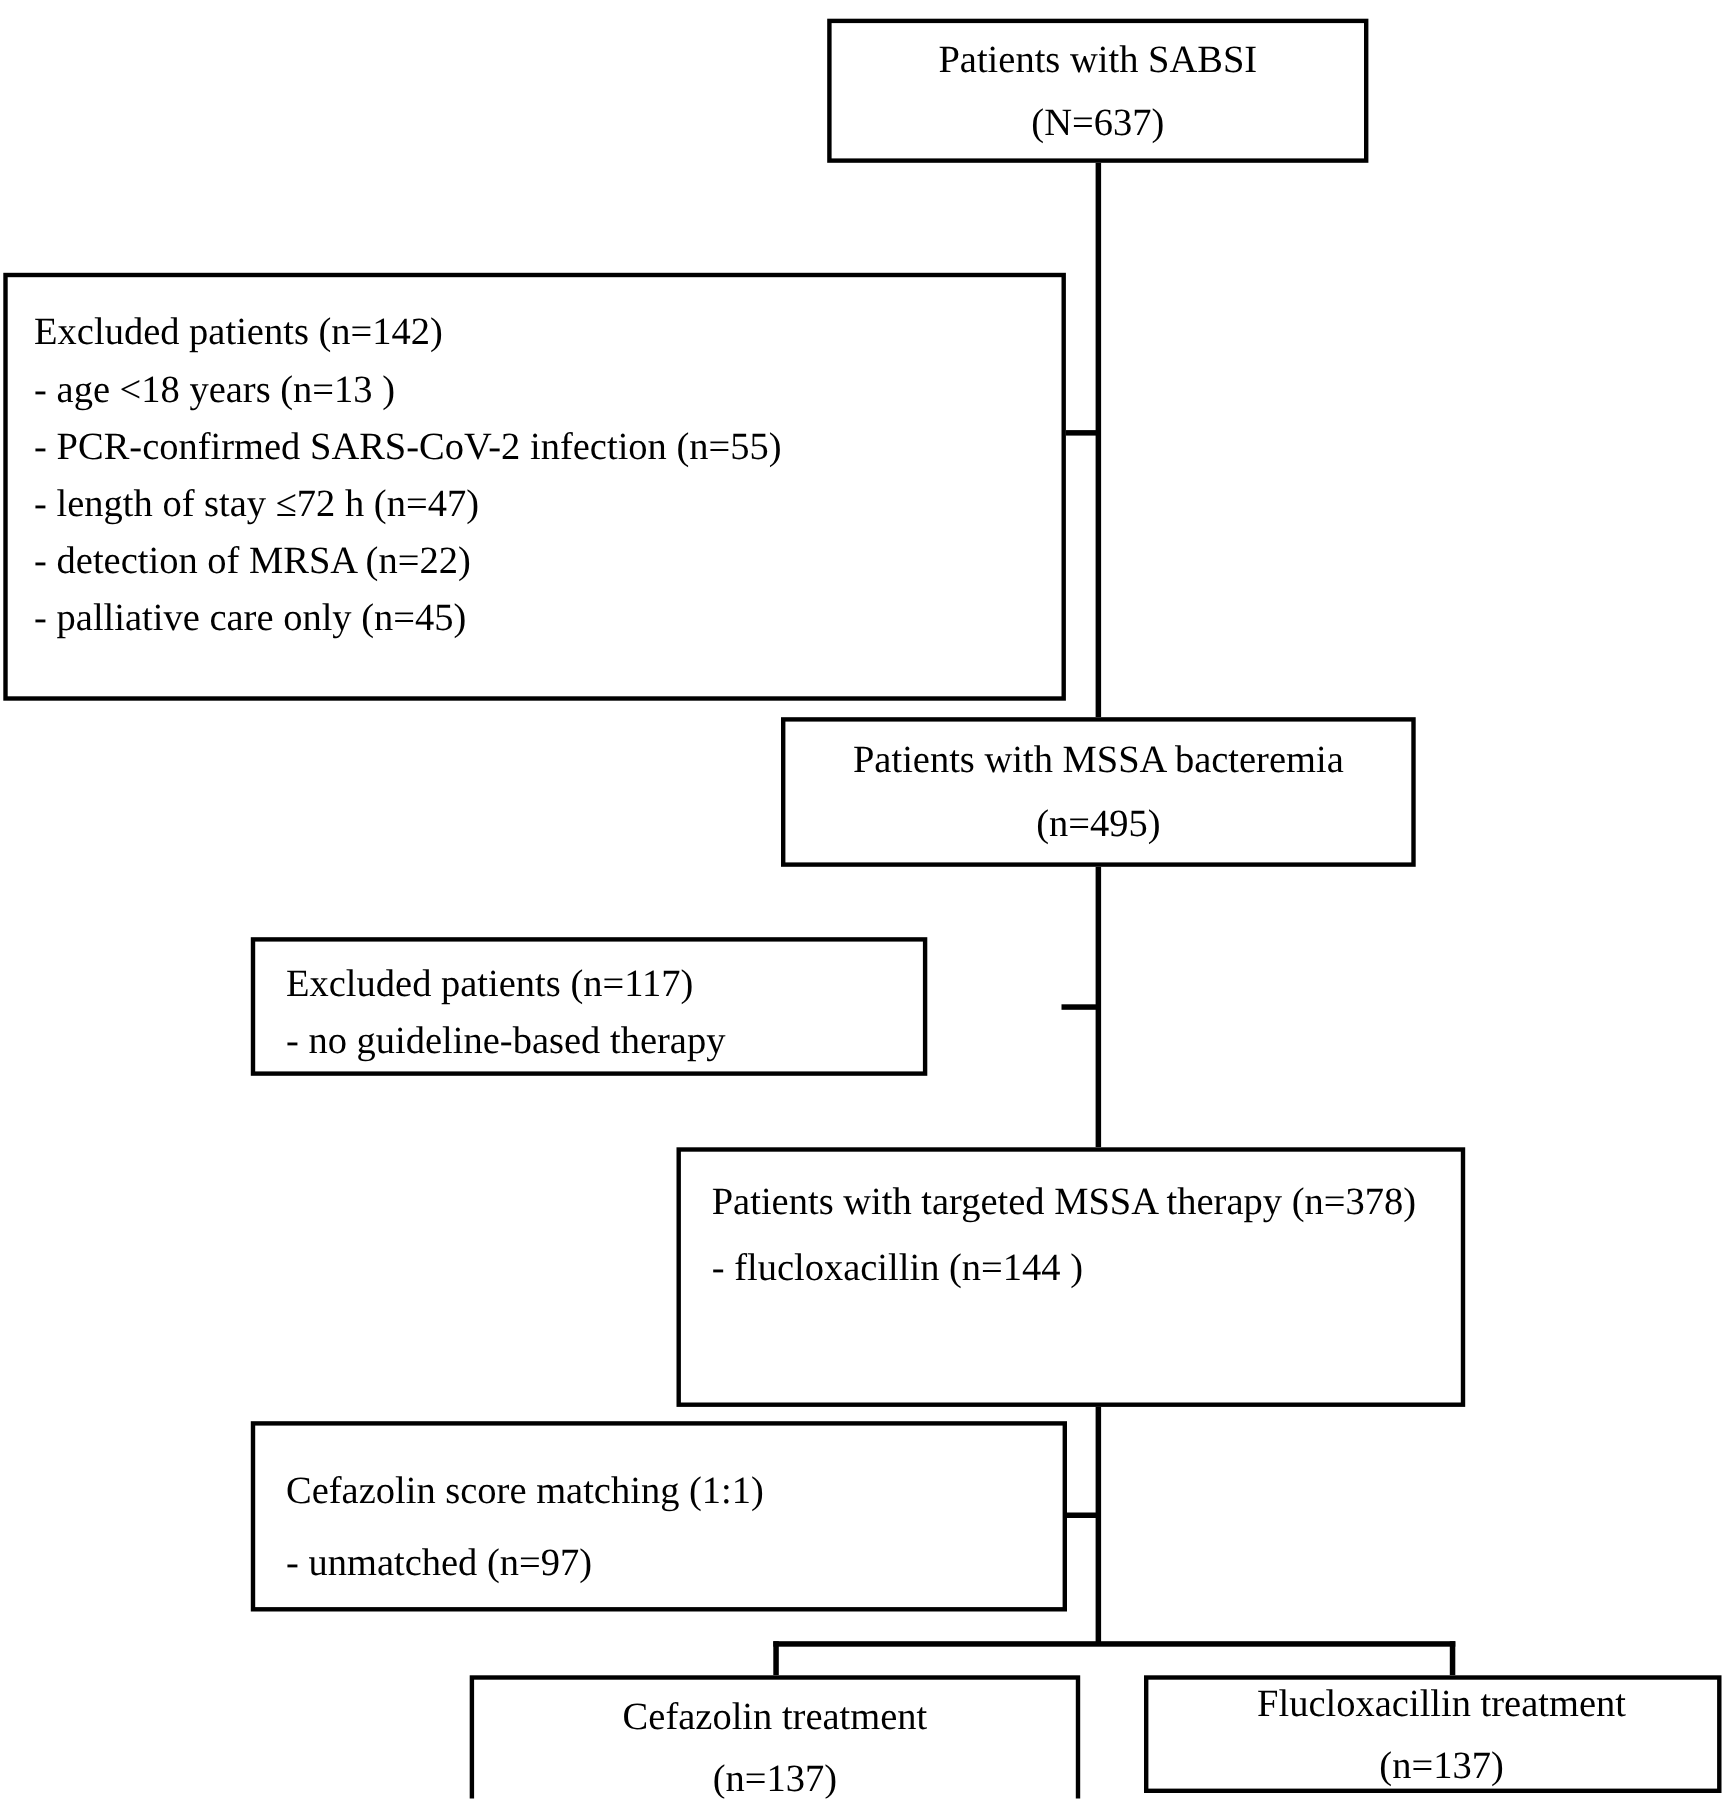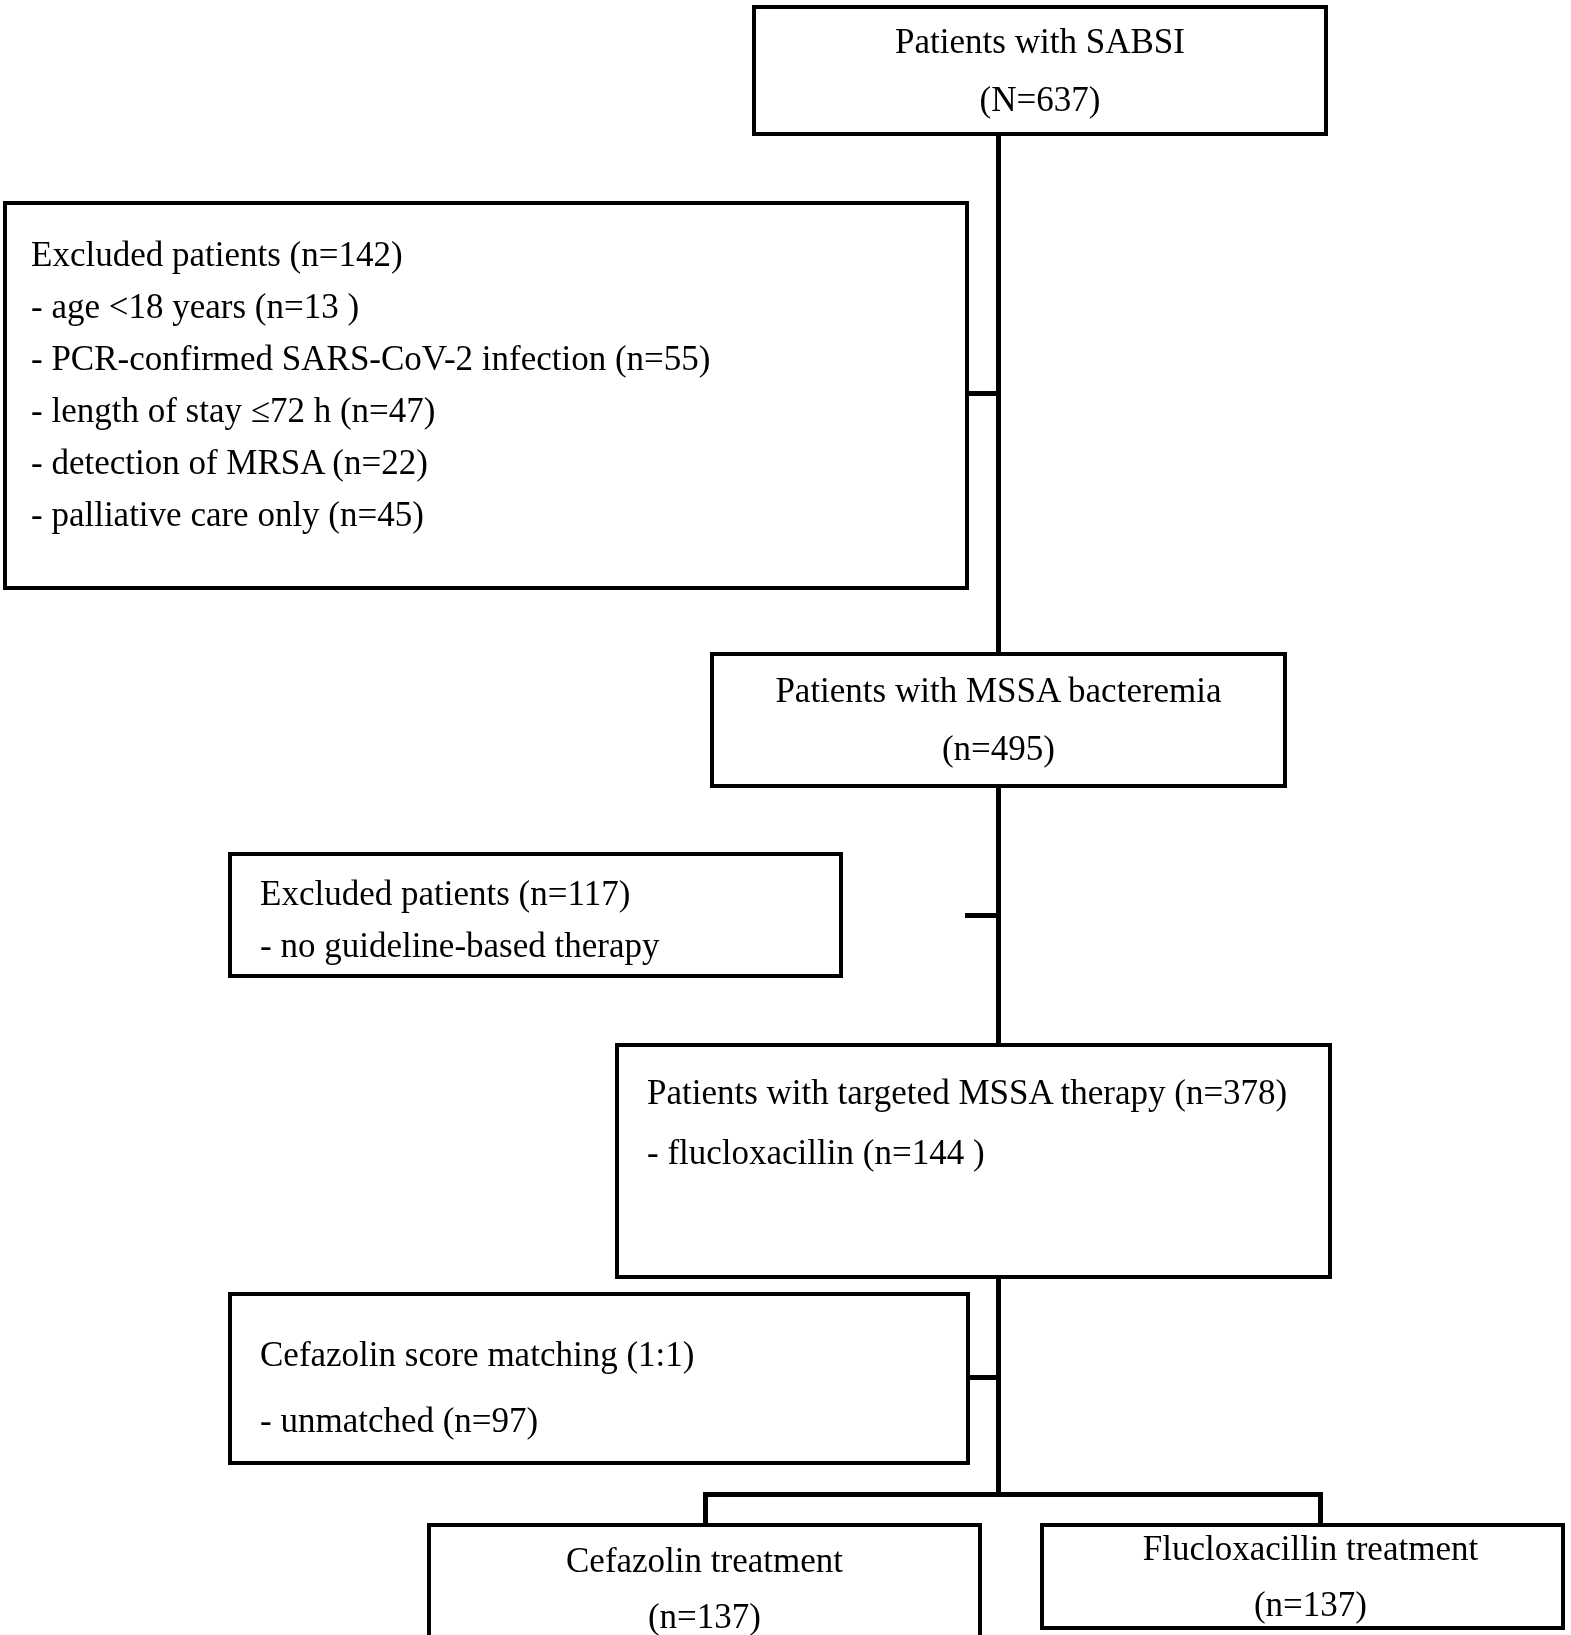--- a/index.html
+++ b/index.html
@@ -21,21 +21,21 @@
   }
   .box.center {
     display: flex;
     flex-direction: column;
     align-items: center;
     justify-content: center;
     text-align: center;
     row-gap: 6px;
   }
   .box.leftalign { text-align: left; }
-  .pad-exc1  { padding: 24px 16px 0 24px; }
+  .pad-exc1  { padding: 24px 16px 0 24px; margin-top: 47px; }
   .pad-exc2  { padding: 12px 16px 0 28px; line-height: 52px; }
   .pad-targ  { padding: 16px 16px 0 28px; line-height: 60px; }
   .pad-prop  { padding: 26px 16px 0 28px; line-height: 66px; }
   .line { white-space: nowrap; }
   .connector { position: absolute; background: #000000; }
 </style>
 </head>
 <body>
 
 <div id="canvas">
@@ -43,21 +43,21 @@
   <div class="connector" style="left:996px; top:136px; width:5px; height:516px;"></div>
   <div class="connector" style="left:996px; top:788px; width:5px; height:255px;"></div>
   <div class="connector" style="left:996px; top:1235px; width:5px; height:261px;"></div>
   <div class="connector" style="left:965px; top:391px; width:33px; height:5px;"></div>
   <div class="connector" style="left:965px; top:913px; width:33px; height:5px;"></div>
   <div class="connector" style="left:966px; top:1375px; width:32px; height:5px;"></div>
   <div class="connector" style="left:703px; top:1492px; width:620px; height:5px;"></div>
   <div class="connector" style="left:703px; top:1492px; width:5px; height:31px;"></div>
   <div class="connector" style="left:1318px; top:1492px; width:5px; height:31px;"></div>
 
-  <div class="box center" style="left:752px; top:5px; width:576px; height:131px;">
+  <div class="box center" style="left:752px; top:17px; width:492px; height:131px;">
     <div class="line">Patients with SABSI</div>
     <div class="line">(N=637)</div>
   </div>
 
   <div class="box leftalign pad-exc1" style="left:3px; top:201px; width:966px; height:389px;">
     <div class="line">Excluded patients (n=142)</div>
     <div class="line">- age &lt;18 years (n=13 )</div>
     <div class="line">- PCR-confirmed SARS-CoV-2 infection (n=55)</div>
     <div class="line">- length of stay ≤72 h (n=47)</div>
     <div class="line">- detection of MRSA (n=22)</div>

